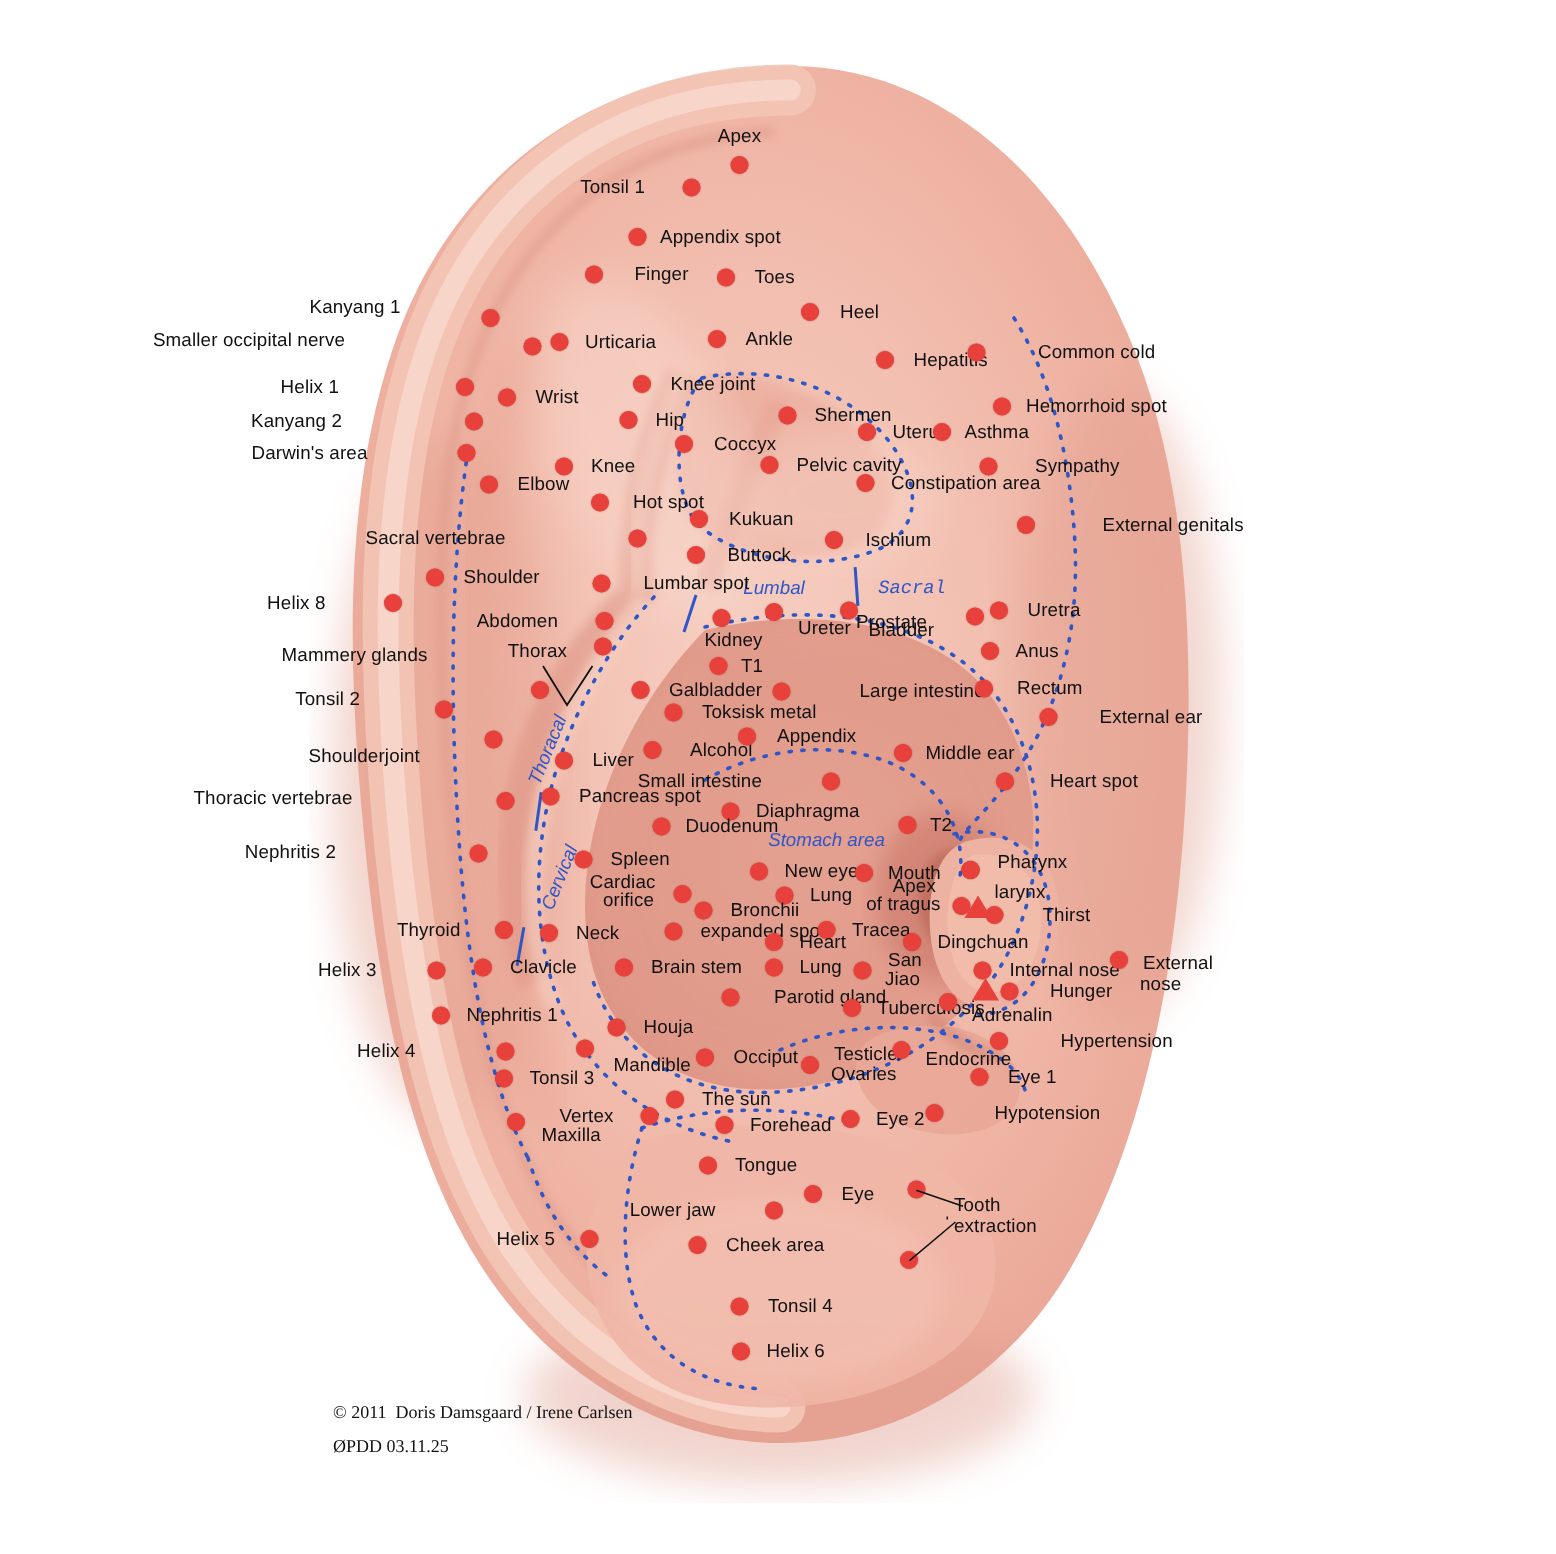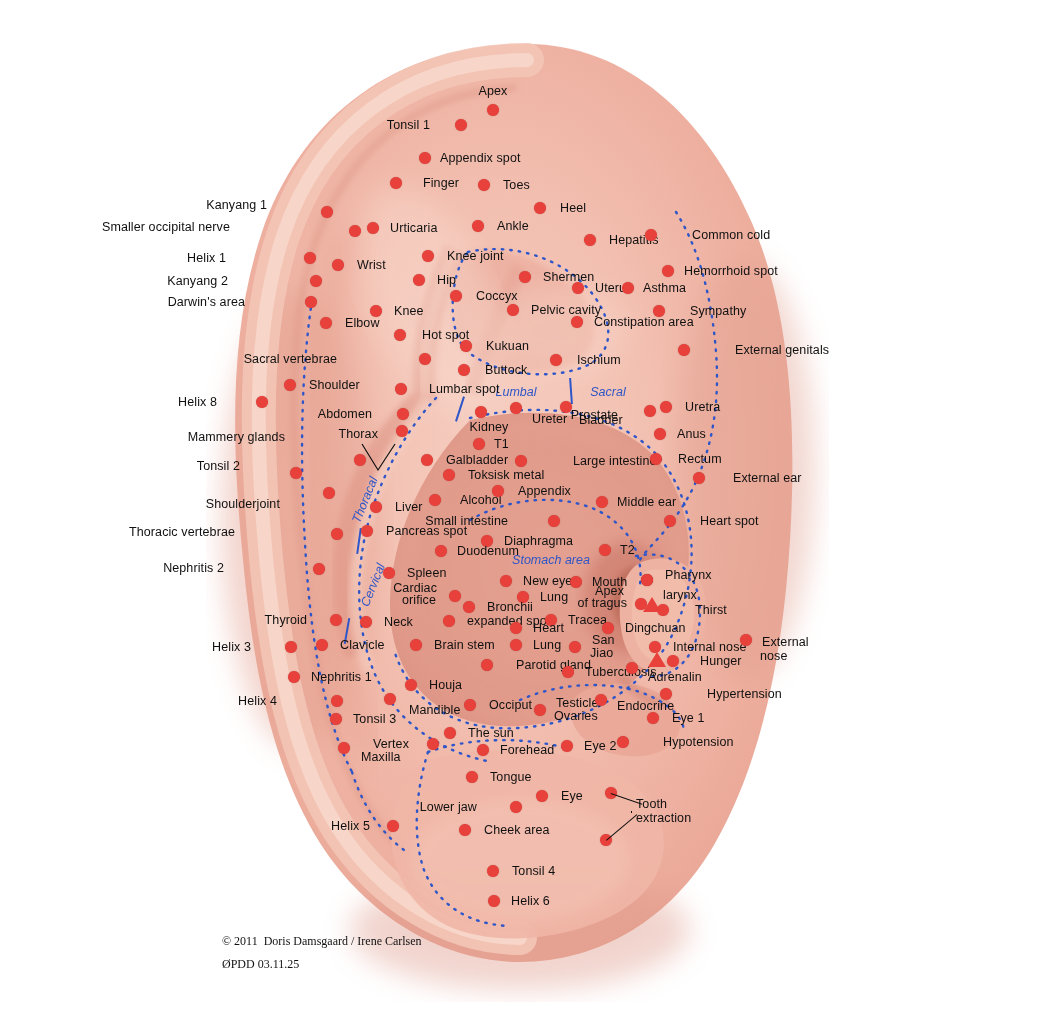--- a/index.html
+++ b/index.html
@@ -228,21 +228,21 @@
     </g>
   </svg>
 
   <div class="marker-line" style="left:459px; top:396px; height:26px; transform:rotate(18deg);"></div>
   <div class="marker-line" style="left:570px; top:378px; height:26px; transform:rotate(-4deg);"></div>
   <div class="marker-line" style="left:358px; top:528px; height:26px; transform:rotate(8deg);"></div>
   <div class="marker-line" style="left:346px; top:618px; height:26px; transform:rotate(10deg);"></div>
 
   <div id="regions">
       <div class="region" style="left: 516px; top: 392px;">Lumbal</div>
-      <div class="region" style="left: 608px; top: 392px;">Sacral</div>
+      <div class="region" style="left: 608px; top: 392px; font-family: Liberation Mono, monospace;">Sacral</div>
       <div class="region" style="left: 365px; top: 500px; transform: translate(-50%, -50%) rotate(-68deg);">Thoracal</div>
       <div class="region" style="left: 373px; top: 585px; transform: translate(-50%, -50%) rotate(-68deg);">Cervical</div>
       <div class="region" style="left: 551px; top: 560px;">Stomach area</div>
     </div>
 
   <div id="points">
       <div class="pt" style="left: 493px; top: 110px;"></div>
       <div class="lbl c" style="left: 493px; top: 91px;">Apex</div>
       <div class="pt" style="left: 461px; top: 125px;"></div>
       <div class="lbl r" style="left: 430px; top: 125px;">Tonsil 1</div>

